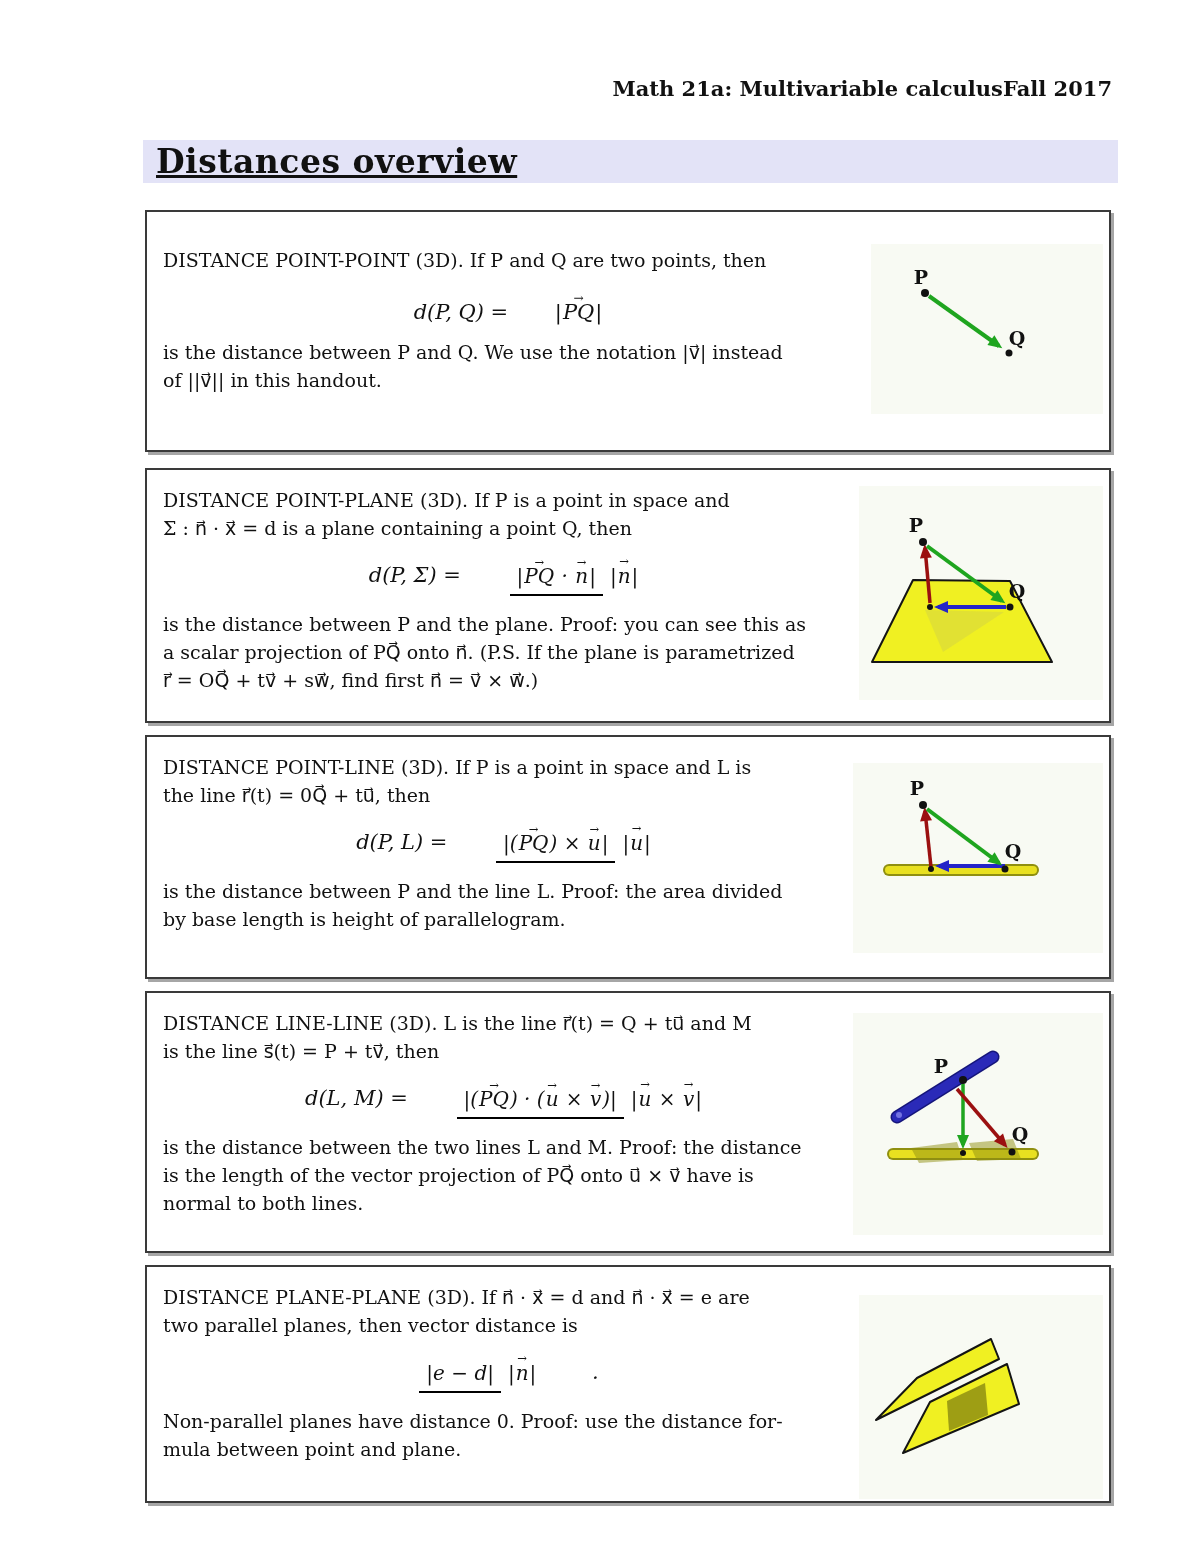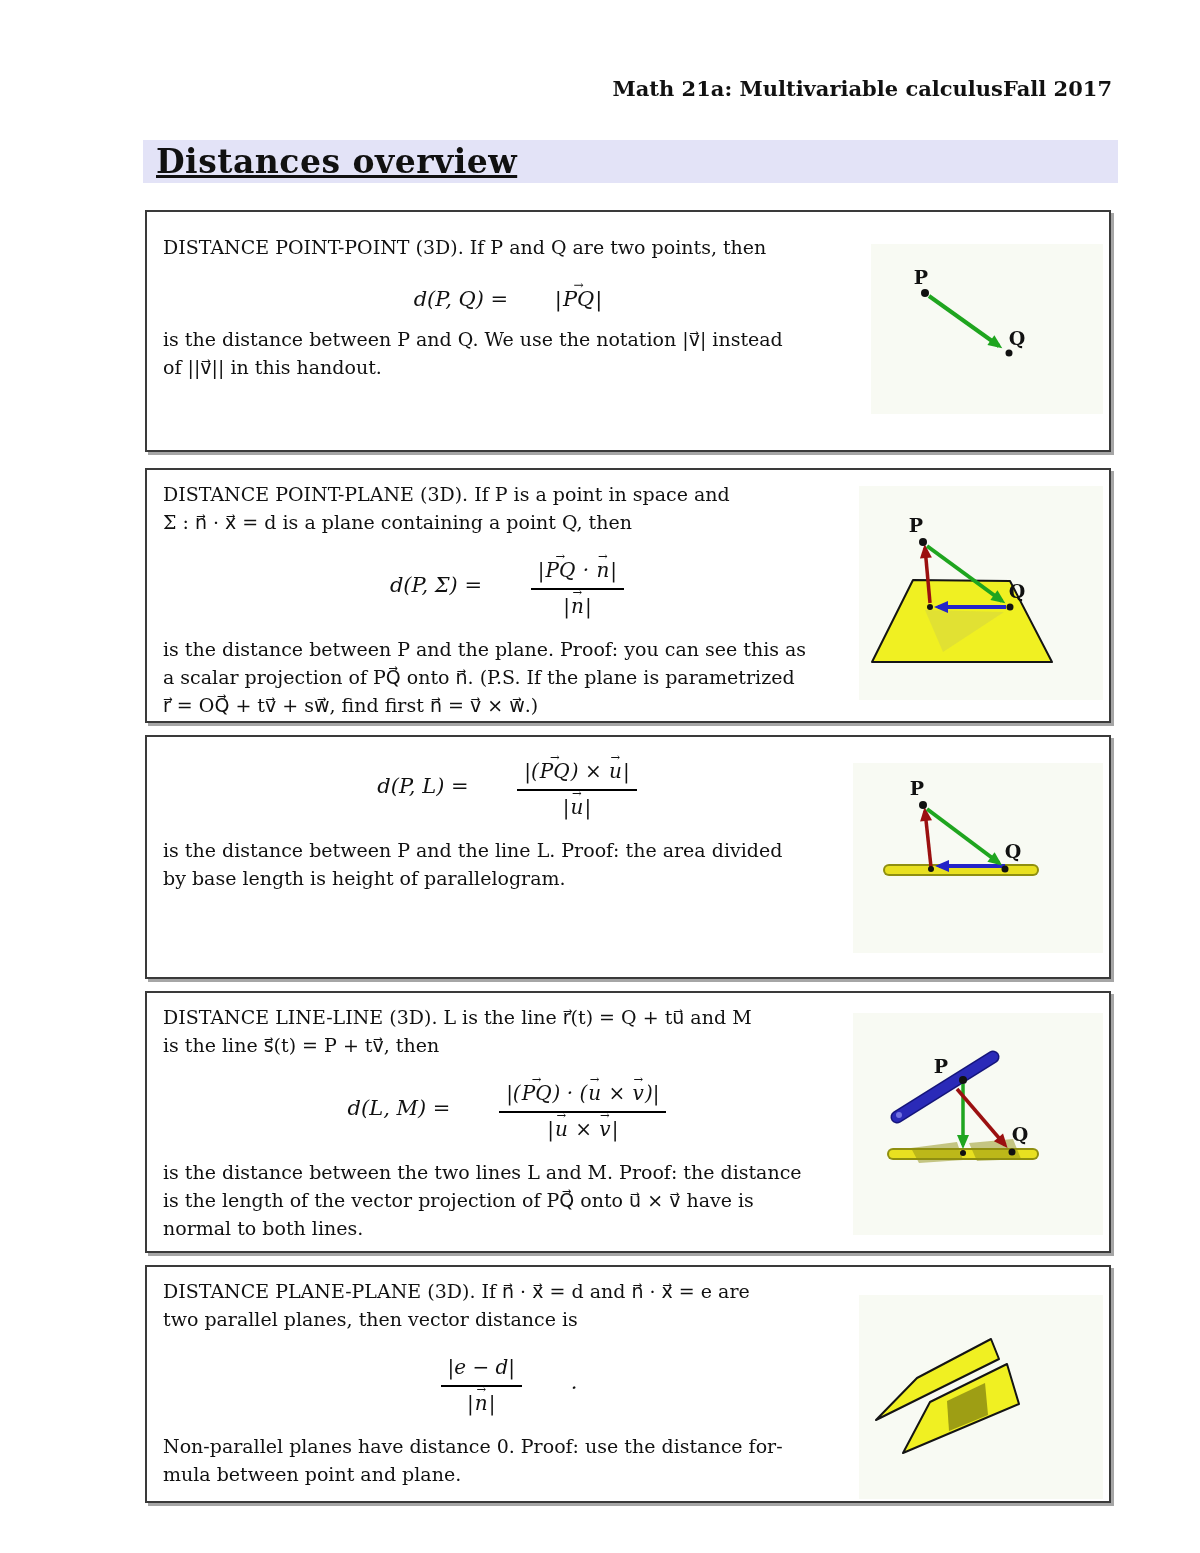--- a/index.html
+++ b/index.html
@@ -25,31 +25,31 @@
   }
   .b1{height:242px;margin-bottom:16px;}
   .b2{height:255px;margin-bottom:12px;}
   .b3{height:244px;margin-bottom:12px;}
   .b4{height:262px;margin-bottom:12px;}
   .b5{height:238px;}
   .btext{position:absolute;left:16px;top:0;width:690px;}
   .para{
     font-size:19px;line-height:28px;white-space:pre-line;text-align:left;margin:0;
   }
-  .intro{margin-top:10px;}
+  .intro{margin-top:16px;}
   .outro{margin-top:14px;}
-  .b1 .intro{margin-top:21px;}
+  .b1 .intro{margin-top:34px;}
   .b1 .formula{margin-top:26px;}
   .b1 .outro{}
   .formula{
     margin-top:12px;display:flex;justify-content:center;align-items:center;
     font-style:italic;font-size:21px;gap:40px;
   }
   .fpre,.fbody,.fpost{white-space:pre;}
-  .frac{display:inline-flex;flex-direction:column;align-items:center;margin:0 2px;}
+  .frac{display:inline-flex;flex-direction:row;align-items:center;margin:0 2px;}
   .frac .num{
     font-size:20px;line-height:1.25;padding:10px 7px 5px 7px;
     border-bottom:2px solid #000;text-align:center;
   }
   .frac .den{font-size:20px;line-height:1.25;padding:4px 7px 2px 7px;text-align:center;}
   .vec{position:relative;display:inline-block;padding:0 1px;}
   .vec::after{
     content:"\2192";position:absolute;left:50%;top:-0.78em;transform:translateX(-50%);
     font-size:0.58em;font-style:normal;letter-spacing:0;
   }
@@ -136,20 +136,22 @@
         <circle cx="71" cy="121" r="3" fill="#111"></circle>
         <circle cx="151" cy="121" r="3.5" fill="#111"></circle>
         <text class="dlabel" x="57" y="46" text-anchor="middle">P</text>
         <text class="dlabel" x="158" y="112" text-anchor="middle">Q</text>
       </svg>
     </div>
   </div>
 
   <div class="sbox b3">
     <div class="btext">
+      <p class="para intro">DISTANCE POINT-LINE (3D). If P is a point in space and L is
+the line r⃗(t) = 0Q⃗ + tu⃗, then</p>
       <div class="formula">
           <span class="fpre">d(P, L) = </span>
           <span class="frac">
             <span class="num">|(<span class="vec">PQ</span>) × <span class="vec">u</span>|</span>
             <span class="den">|<span class="vec">u</span>|</span>
           </span>
         </div>
       <p class="para outro">is the distance between P and the line L. Proof: the area divided
 by base length is height of parallelogram.</p>
     </div>

